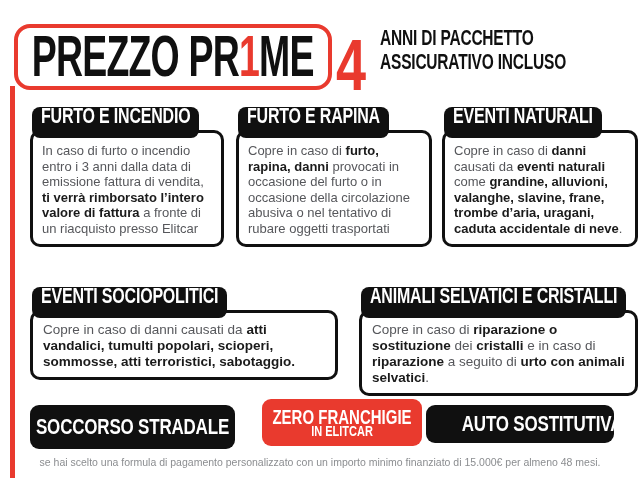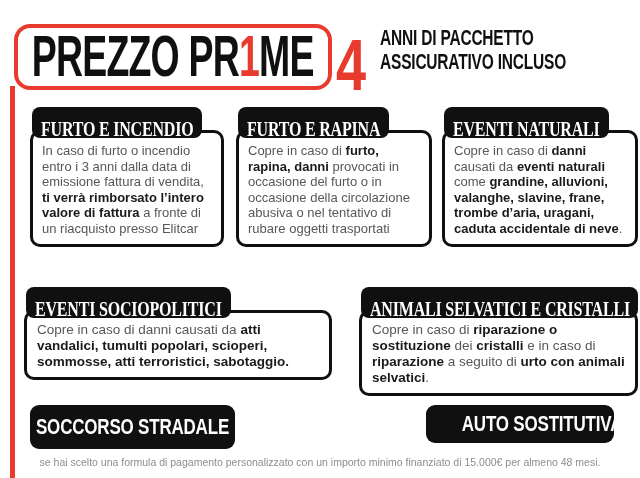--- a/index.html
+++ b/index.html
@@ -26,24 +26,24 @@
     font-size:54px;line-height:1;transform:scaleY(1.35);transform-origin:left top;letter-spacing:-1px;}
   .subtitle{position:absolute;left:380px;top:26px;color:var(--black);font-weight:bold;}
   .subtitle div{height:24px;line-height:24px;font-size:15.5px;white-space:nowrap;
     transform:scaleY(1.45);transform-origin:left center;letter-spacing:-0.2px;}
 
   
   .card{position:absolute;}
   .card-1{left:30px;top:107px;width:194px;}
   .card-2{left:236px;top:107px;width:196px;}
   .card-3{left:442px;top:107px;width:196px;border-radius:9px;}
-  .card-4{left:24px;top:287px;width:308px;}
+  .card-4{left:30px;top:287px;width:308px;}
   .card-5{left:334px;top:287px;width:304px;padding-left:25px;}
-  .pill{position:relative;z-index:2;display:inline-flex;align-items:flex-end;height:31px;
-    padding:0 9px;background:var(--black);border-radius:8px;margin-left:2px;max-width:calc(100% - 2px);font-family:Liberation Serif, serif;}
+  .pill{position:relative;z-index:2;display:inline-flex;align-items:flex-start;height:31px;
+    padding:0 9px;background:var(--black);border-radius:8px;margin-left:2px;max-width:calc(100% - 2px);}
   .pill span{color:#fff;font-weight:bold;font-size:16px;white-space:nowrap;
     letter-spacing:-0.2px;transform:scaleY(1.35);}
   .card-body{position:relative;z-index:1;margin-top:-8px;background:#fff;
     border:3px solid var(--black);border-radius:10px;padding:10px 9px 8px;
     color:var(--body_text);font-size:13px;line-height:15.5px;}
   .card-4 .card-body,.card-5 .card-body{padding:9px 10px 7px;font-size:13.5px;line-height:16px;}
   .seg-bold{color:#1a1a1a;font-weight:bold;}
 
   
   .badge{position:absolute;display:flex;align-items:center;justify-content:center;
@@ -106,20 +106,24 @@
     <div class="pill">
         <span>ANIMALI SELVATICI E CRISTALLI</span>
       </div>
     <div class="card-body"><span>Copre in caso di </span><span class="seg-bold">riparazione o sostituzione</span><span> dei </span><span class="seg-bold">cristalli</span><span> e in caso di </span><span class="seg-bold">riparazione</span><span> a seguito di </span><span class="seg-bold">urto con animali selvatici</span><span>.</span></div>
   </div>
 
   <div class="badge badge-left">
       <span>SOCCORSO STRADALE</span>
     </div>
 
+  <div class="badge badge-center">
+    <div class="l1">ZERO FRANCHIGIE</div>
+    <div class="l2">IN ELITCAR</div>
+  </div>
 
   <div class="badge badge-right">
       <span>AUTO SOSTITUTIVA</span>
     </div>
 
   <div class="footer-note">se hai scelto una formula di pagamento personalizzato con un importo minimo finanziato di 15.000€ per almeno 48 mesi.</div>
 
 </div>
 
 </body></html>

